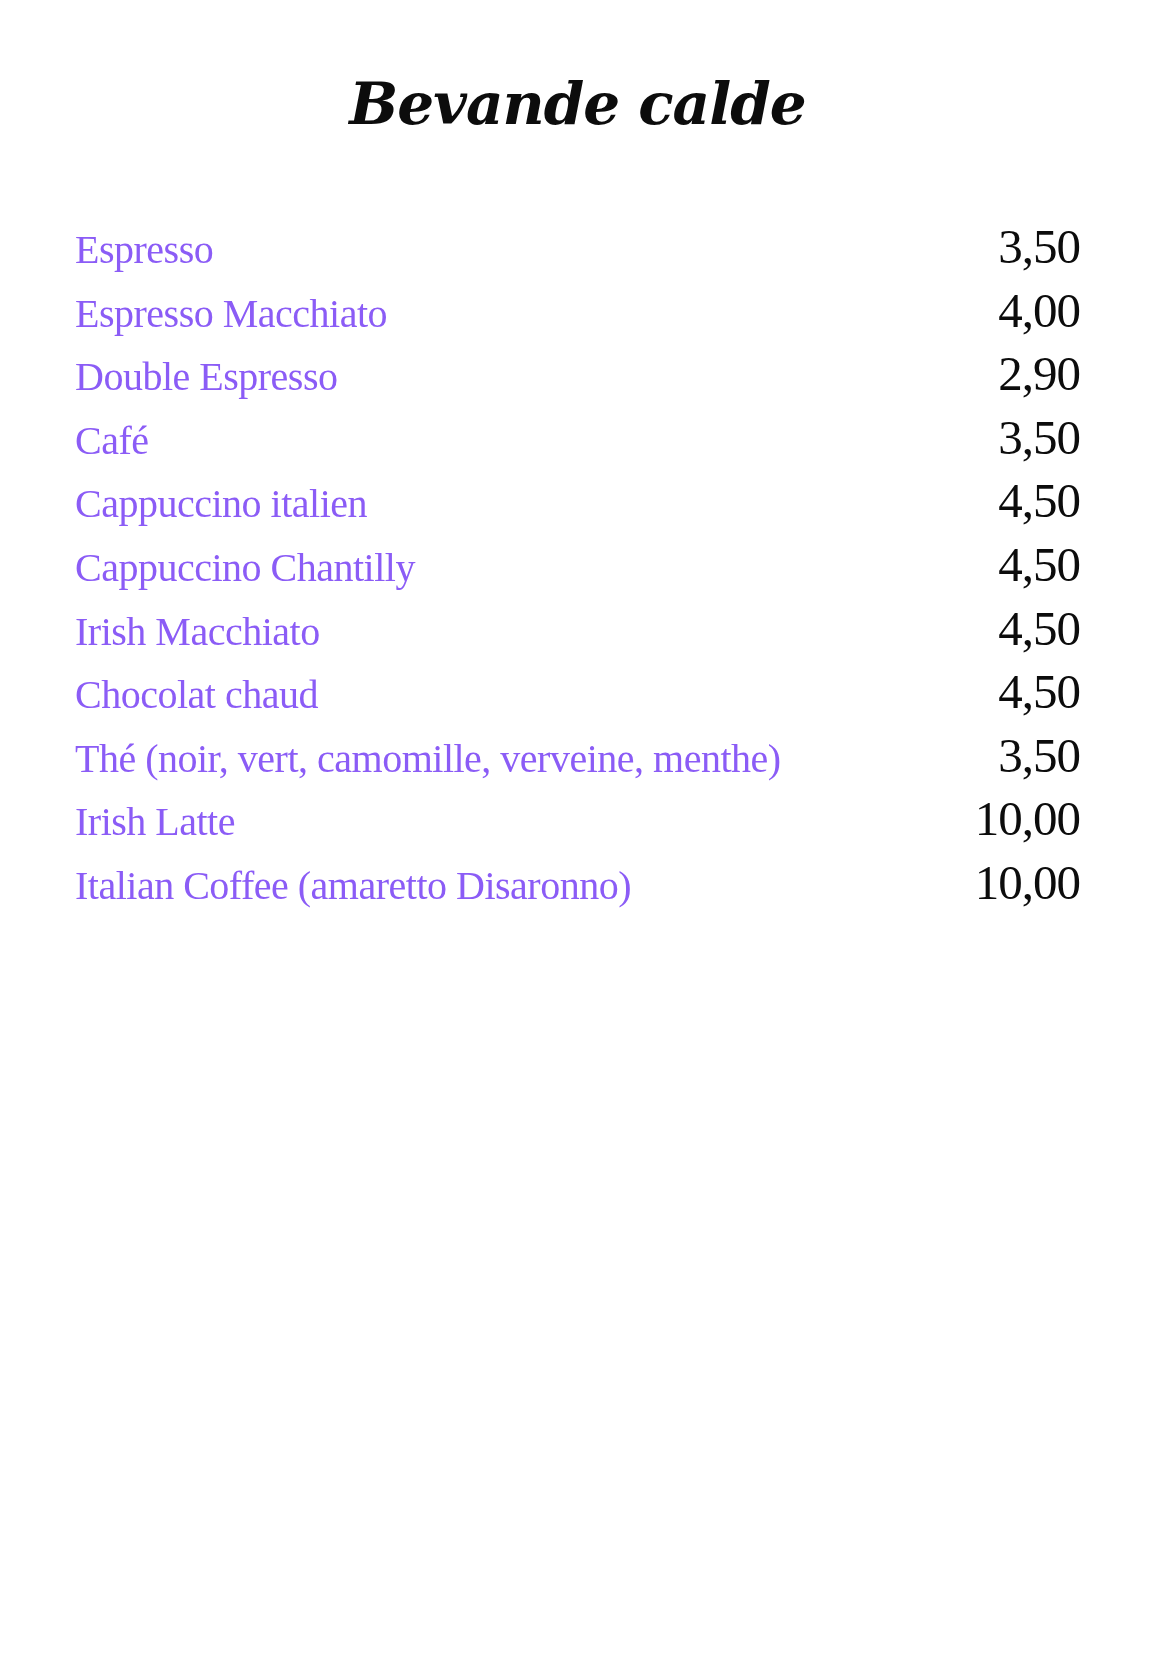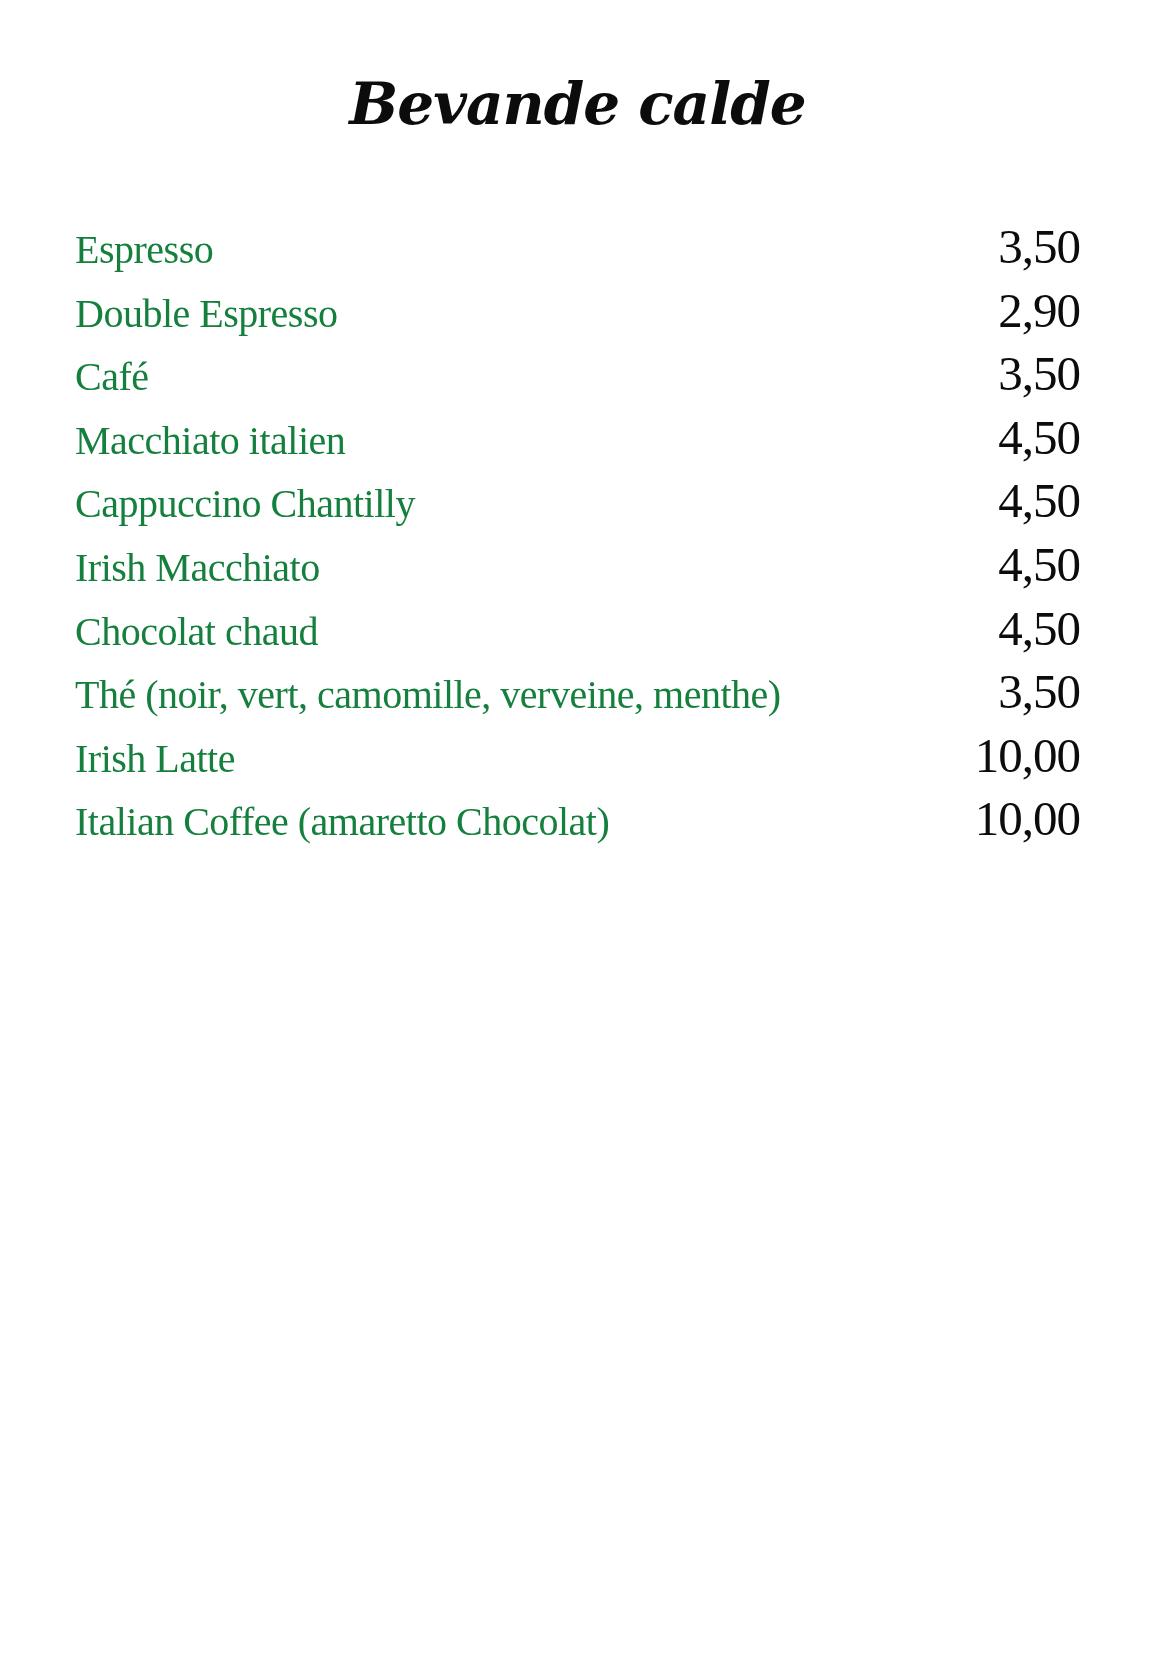--- a/index.html
+++ b/index.html
@@ -35,21 +35,21 @@
   .row {
     display: flex;
     justify-content: space-between;
     align-items: baseline;
     height: 63.6px;
   }
   .name {
     font-size: 40px;
     letter-spacing: -0.5px;
     white-space: nowrap;
-    color: #15803d;
+    color: #8b5cf6;
   }
   .price {
     font-size: 49px;
     letter-spacing: -1px;
     white-space: nowrap;
     color: #0c0c0c;
   }
 </style>
 </head>
 <body>
@@ -58,33 +58,37 @@
 
   <h1 class="title">Bevande calde</h1>
 
   <div class="menu">
 
     <div class="row">
       <span class="name">Espresso</span>
       <span class="price">3,50</span>
     </div>
 
+    <div class="row">
+      <span class="name">Espresso Macchiato</span>
+      <span class="price">4,00</span>
+    </div>
 
     <div class="row">
       <span class="name">Double Espresso</span>
       <span class="price">2,90</span>
     </div>
 
     <div class="row">
       <span class="name">Café</span>
       <span class="price">3,50</span>
     </div>
 
     <div class="row">
-      <span class="name">Macchiato italien</span>
+      <span class="name">Cappuccino italien</span>
       <span class="price">4,50</span>
     </div>
 
     <div class="row">
       <span class="name">Cappuccino Chantilly</span>
       <span class="price">4,50</span>
     </div>
 
     <div class="row">
       <span class="name">Irish Macchiato</span>
@@ -100,18 +104,18 @@
       <span class="name">Thé (noir, vert, camomille, verveine, menthe)</span>
       <span class="price">3,50</span>
     </div>
 
     <div class="row">
       <span class="name">Irish Latte</span>
       <span class="price">10,00</span>
     </div>
 
     <div class="row">
-      <span class="name">Italian Coffee (amaretto Chocolat)</span>
+      <span class="name">Italian Coffee (amaretto Disaronno)</span>
       <span class="price">10,00</span>
     </div>
 
   </div>
 </div>
 
 </body></html>

